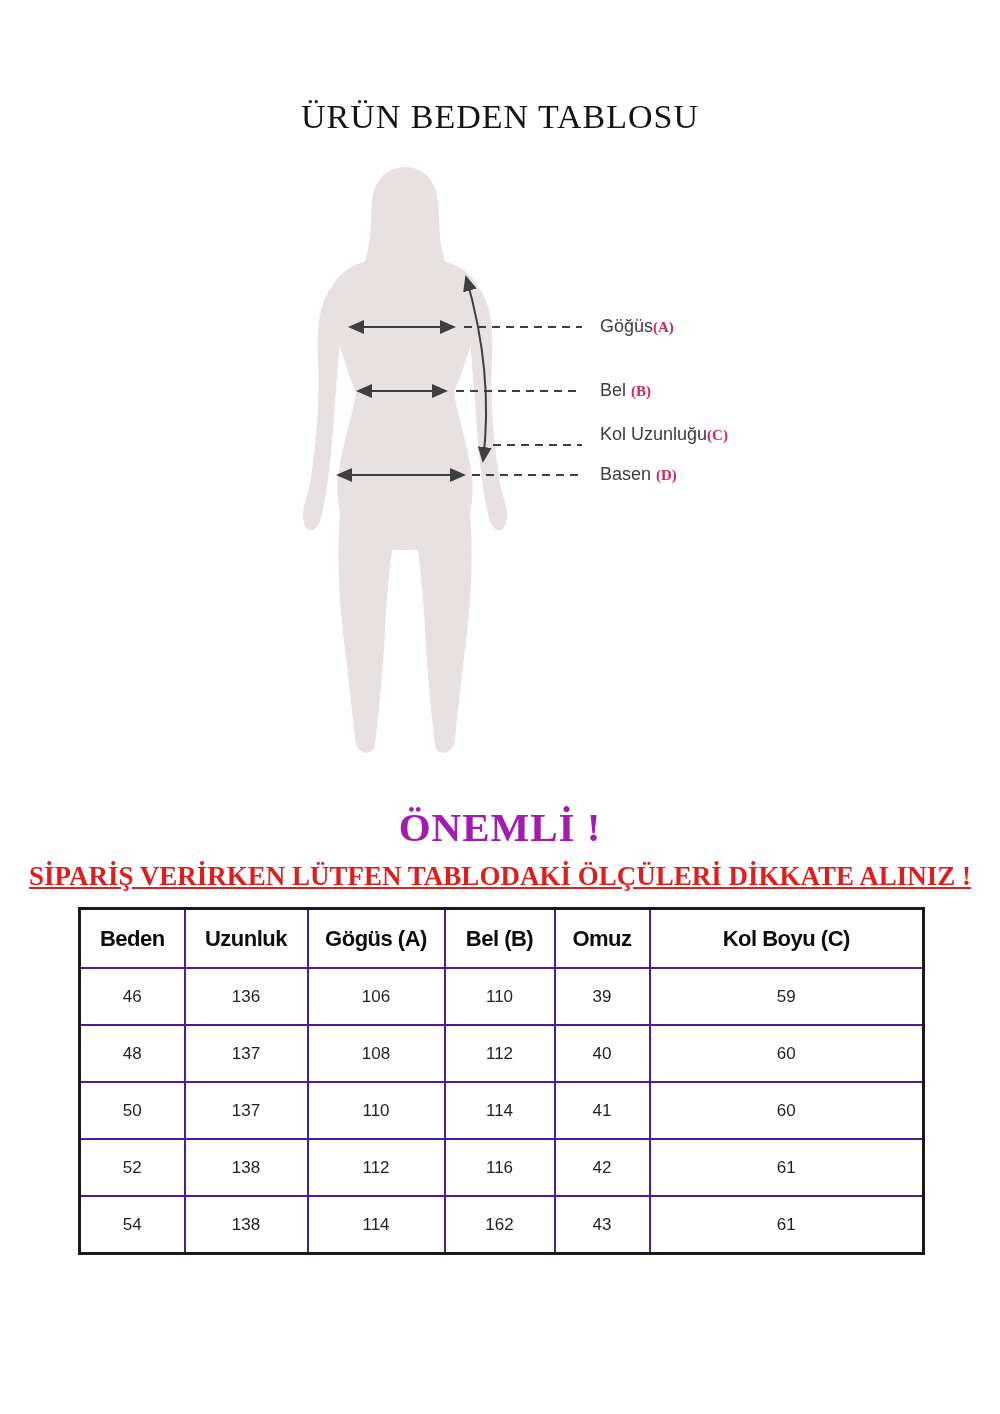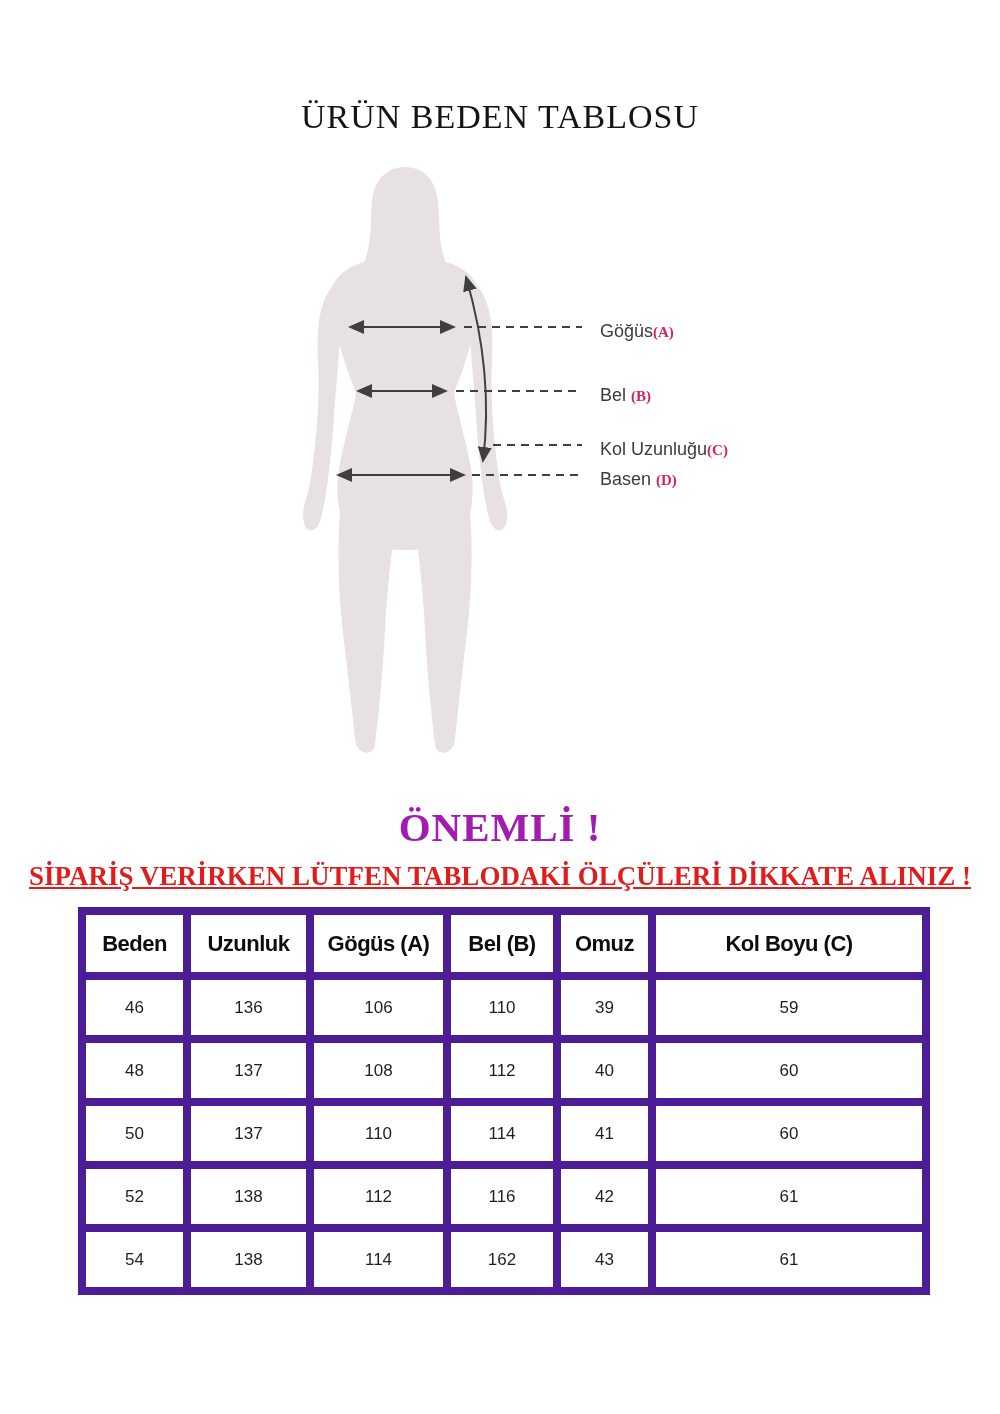--- a/index.html
+++ b/index.html
@@ -16,21 +16,21 @@
     text-align:center;
     font-family:"Liberation Serif", serif;
     font-size:34px;letter-spacing:1px;
     color:#141414;
   }
   .diagram-svg{position:absolute;left:280px;top:135px;}
   .sil{fill:#e8e1e2;stroke:none;}
   .measure-line{stroke:#3f3f3f;stroke-width:2;fill:none;}
   .leader{stroke:#3f3f3f;stroke-width:2;stroke-dasharray:8 6;fill:none;}
   .diagram-label{
-    position:absolute;left:600px;height:22px;line-height:30px;
+    position:absolute;left:600px;height:22px;line-height:20px;
     font-size:18px;color:#3c3c3c;white-space:nowrap;
   }
   .marker{
     font-family:"Liberation Serif", serif;
     font-weight:bold;font-size:15px;color:#d6235e;
   }
   .notice-heading{
     position:absolute;top:783px;left:0;width:1000px;text-align:center;
     font-family:"Liberation Serif", serif;font-weight:bold;
     font-size:41px;letter-spacing:1px;color:#a21caf;
@@ -39,21 +39,21 @@
     position:absolute;top:841px;left:0;width:1000px;text-align:center;
     font-family:"Liberation Serif", serif;font-weight:bold;
     font-size:27px;color:#e01d1d;white-space:nowrap;text-decoration:underline;
   }
   table.size-table{
     position:absolute;left:78px;top:887px;
     width:844px;border-collapse:collapse;table-layout:fixed;
     border:3px solid #1a1a1a;
   }
   table.size-table th, table.size-table td{
-    border:8px solid #4c1d95;text-align:center;vertical-align:middle;
+    border:2px solid #4c1d95;text-align:center;vertical-align:middle;
     padding:0;
   }
   table.size-table th{
     height:57px;font-size:22px;font-weight:bold;color:#0d0d0d;
     letter-spacing:-0.5px;
   }
   table.size-table td{
     height:55px;font-size:17px;font-weight:normal;color:#1f1f1f;
   }
 </style>
@@ -93,21 +93,21 @@
       <line class="leader" x1="213" y1="290" x2="302" y2="290"></line>
     </g>
     <g>
       <line class="measure-line" x1="58" y1="320" x2="184" y2="320" marker-start="url(#ah)" marker-end="url(#ah)"></line>
       <line class="leader" x1="192" y1="320" x2="302" y2="320"></line>
     </g>
   </svg>
 
   <div class="diagram-label" style="top:296px;"><span>Göğüs</span><span class="marker">(A)</span></div>
   <div class="diagram-label" style="top:360px;"><span>Bel </span><span class="marker">(B)</span></div>
-  <div class="diagram-label" style="top:414px;"><span>Kol Uzunluğu</span><span class="marker">(C)</span></div>
+  <div class="diagram-label" style="top:404px;"><span>Kol Uzunluğu</span><span class="marker">(C)</span></div>
   <div class="diagram-label" style="top:444px;"><span>Basen </span><span class="marker">(D)</span></div>
 
   <div class="notice-heading">ÖNEMLİ !</div>
   <div class="notice-warning">SİPARİŞ VERİRKEN LÜTFEN TABLODAKİ ÖLÇÜLERİ DİKKATE ALINIZ !</div>
 
   <table class="size-table">
     <colgroup>
       <col style="width:105px">
         <col style="width:123px">
         <col style="width:137px">

